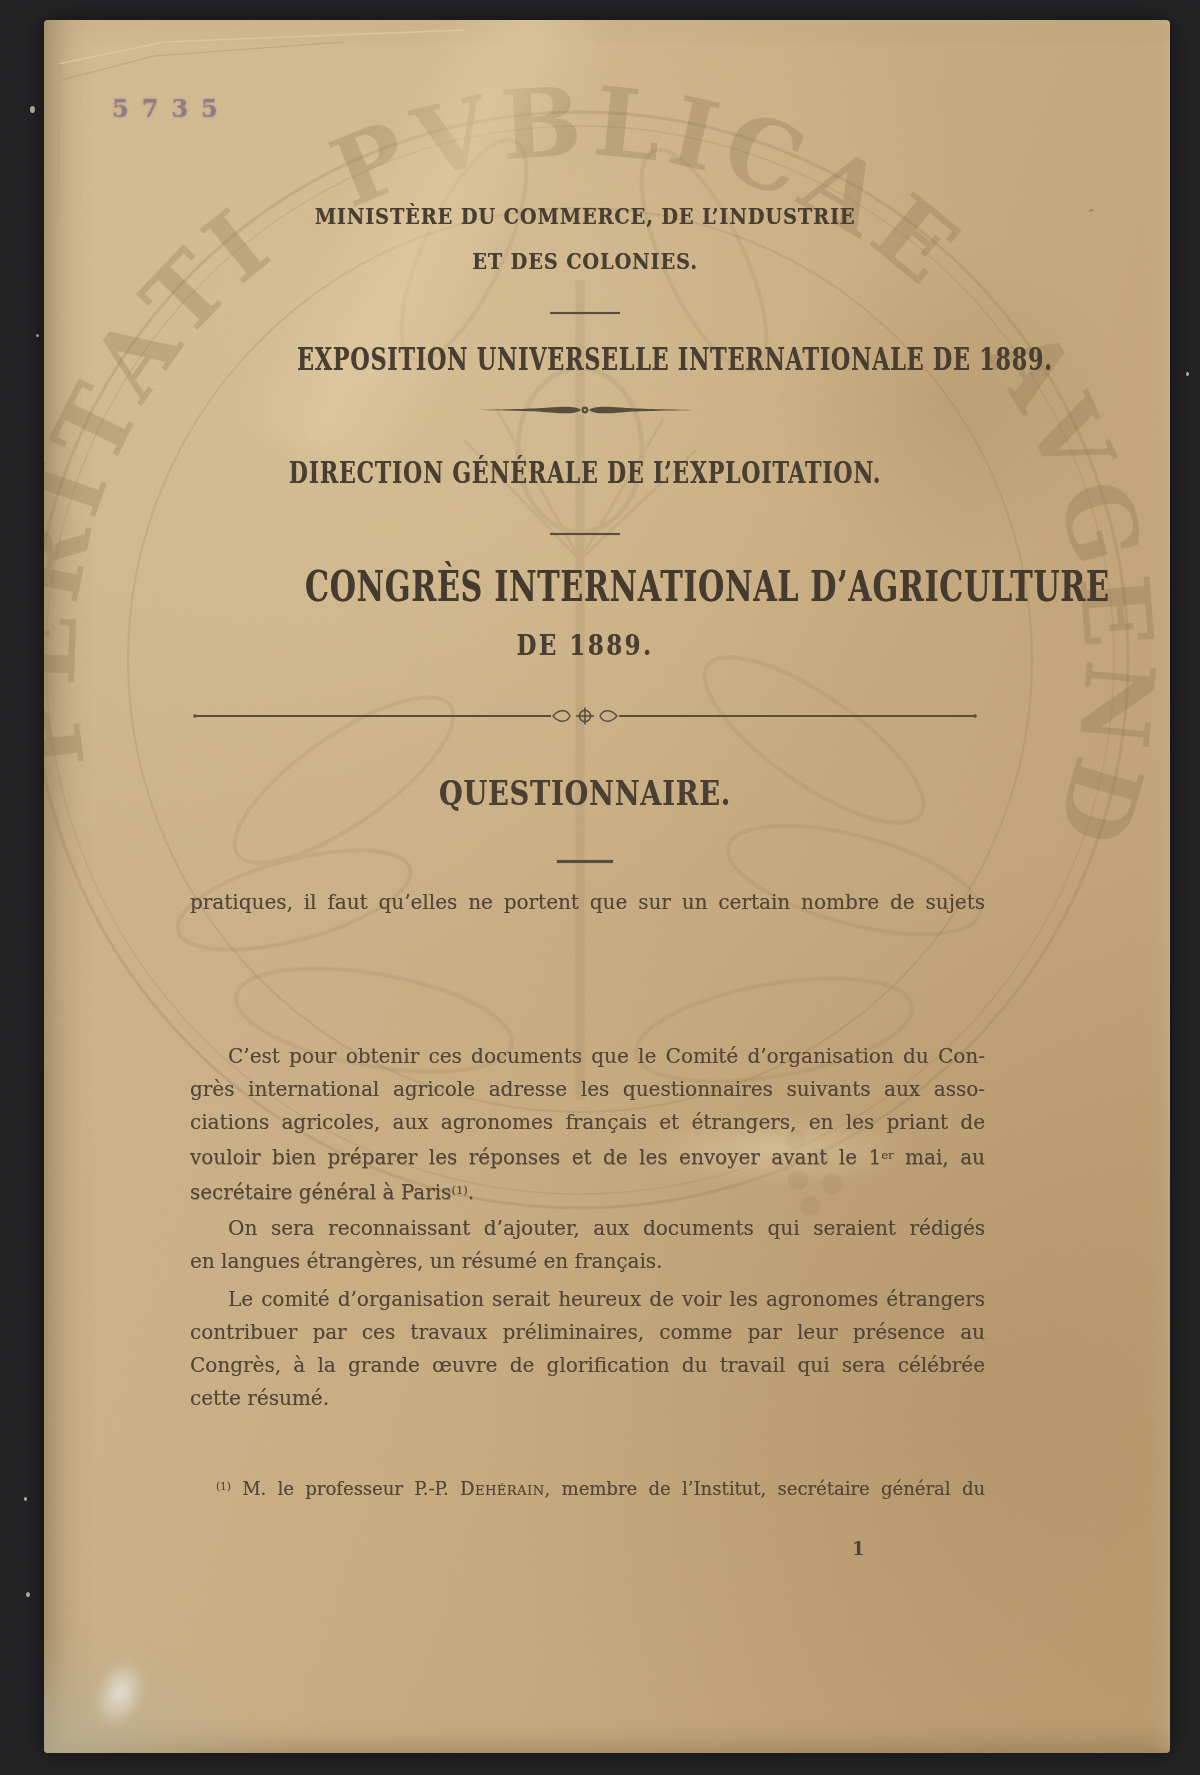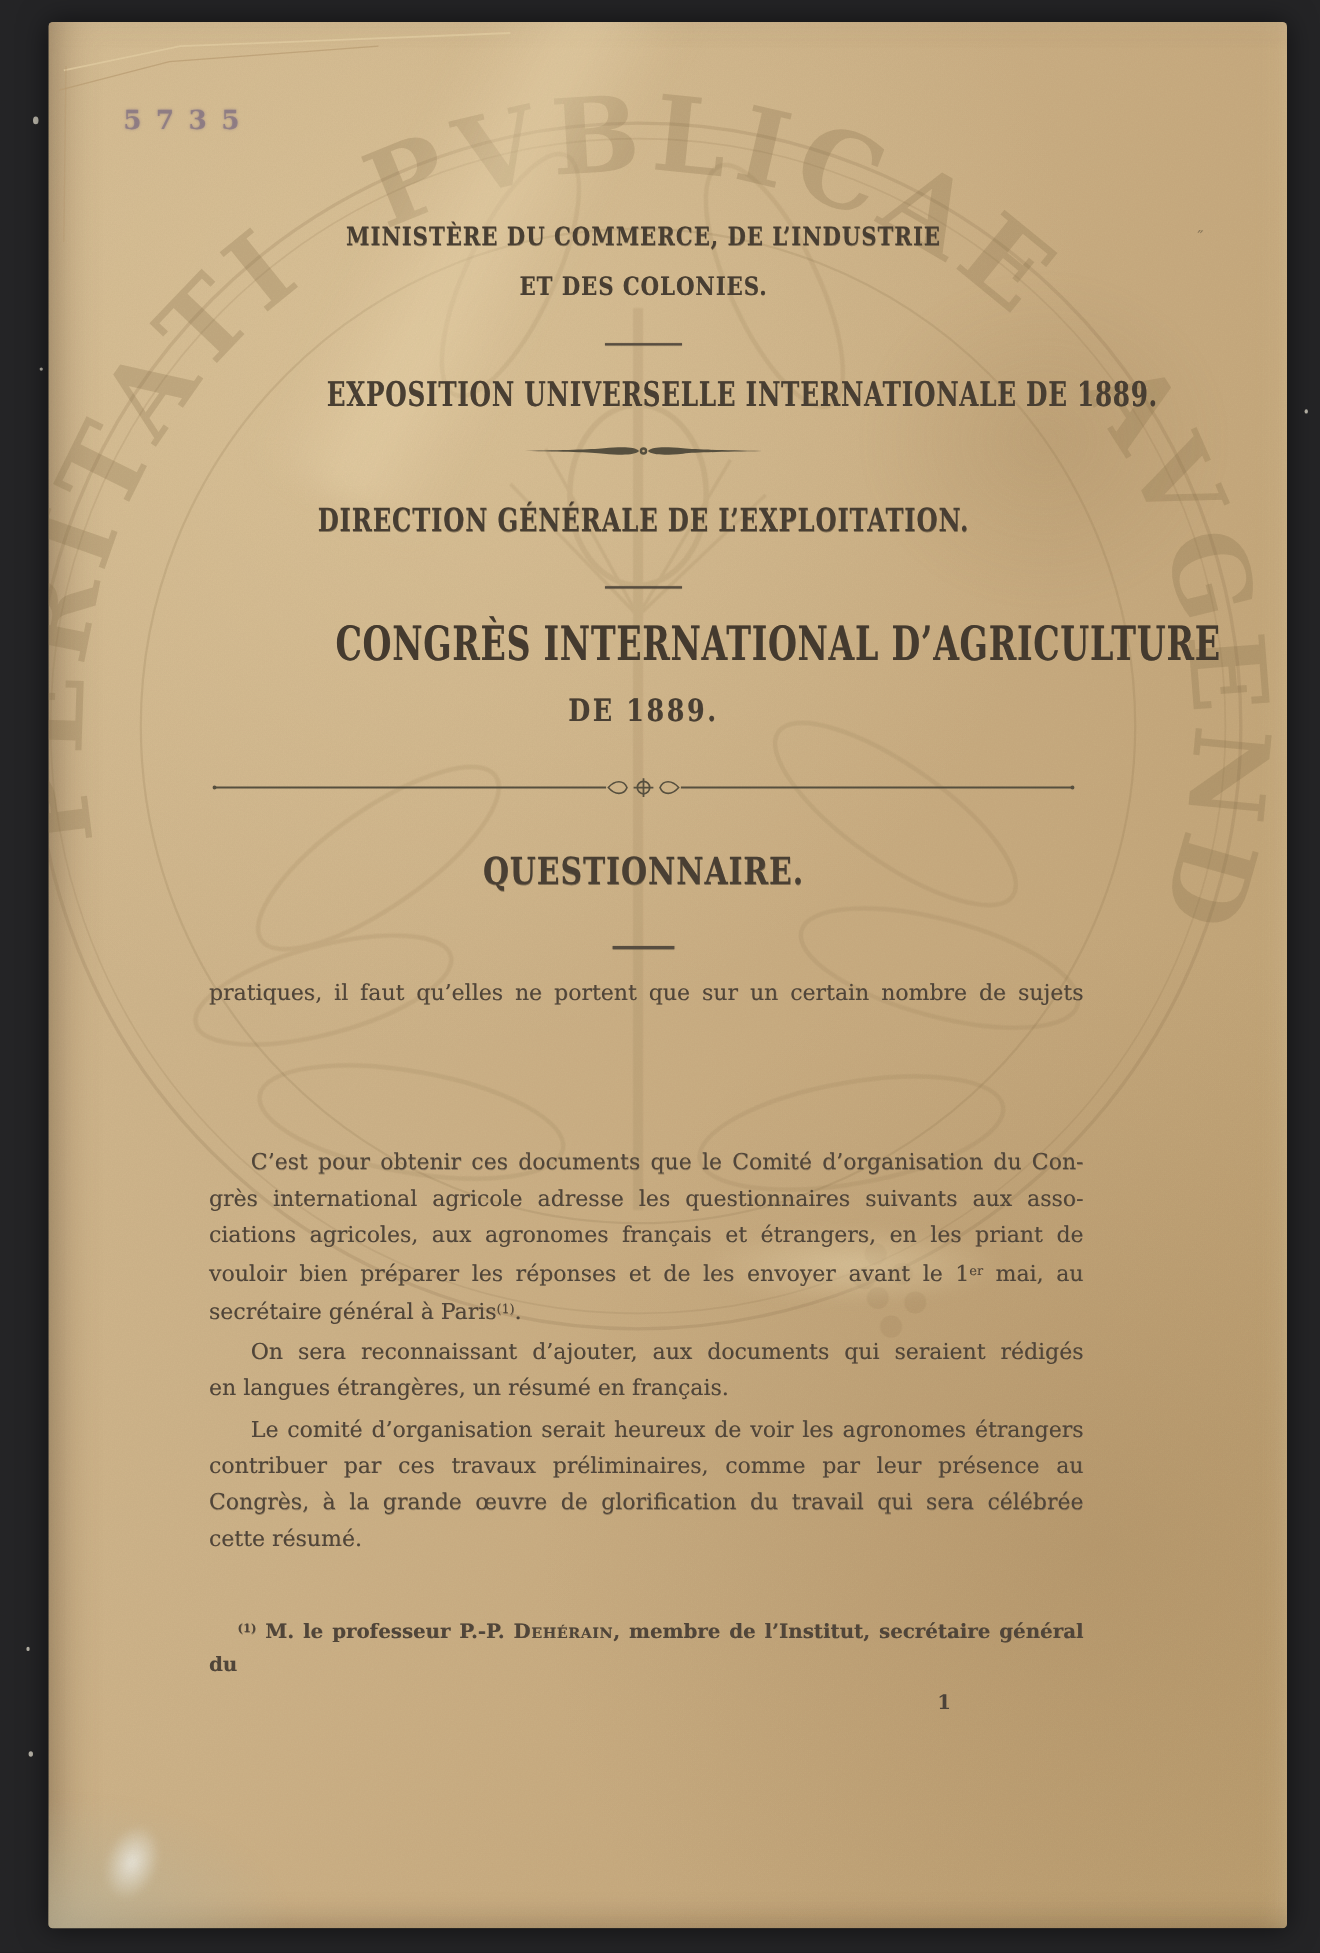--- a/index.html
+++ b/index.html
@@ -64,21 +64,21 @@
   #orn-spindle{top:382px;}
   #orn-divider{top:686px;}
 
   
   .para{position:absolute;left:146px;width:795px;font-size:20px;line-height:33px;
         color:#51463a;text-shadow:.3px .3px .4px rgba(70,58,45,.4);}
   #para-0{top:866px;}
   #para-1{top:1020px;}
   #para-2{top:1192px;}
   #para-3{top:1263px;}
-  #footnote{top:1446px;font-size:18px;line-height:30px;width:795px;font-weight:bold;}
+  #footnote{top:1446px;font-size:18px;line-height:40px;width:795px;}
   .line{text-align:justify;text-align-last:justify;}
   .line.last{text-align-last:left;}
   .line.indent{text-indent:38px;}
   #footnote .line.indent{text-indent:26px;}
   .sup{font-size:.58em;vertical-align:.45em;letter-spacing:0;}
   .sc{font-variant:small-caps;letter-spacing:.5px;}
 
   #pageno{position:absolute;left:808px;top:1518px;font-size:18px;font-weight:bold;color:#4e443a;}
 
   

